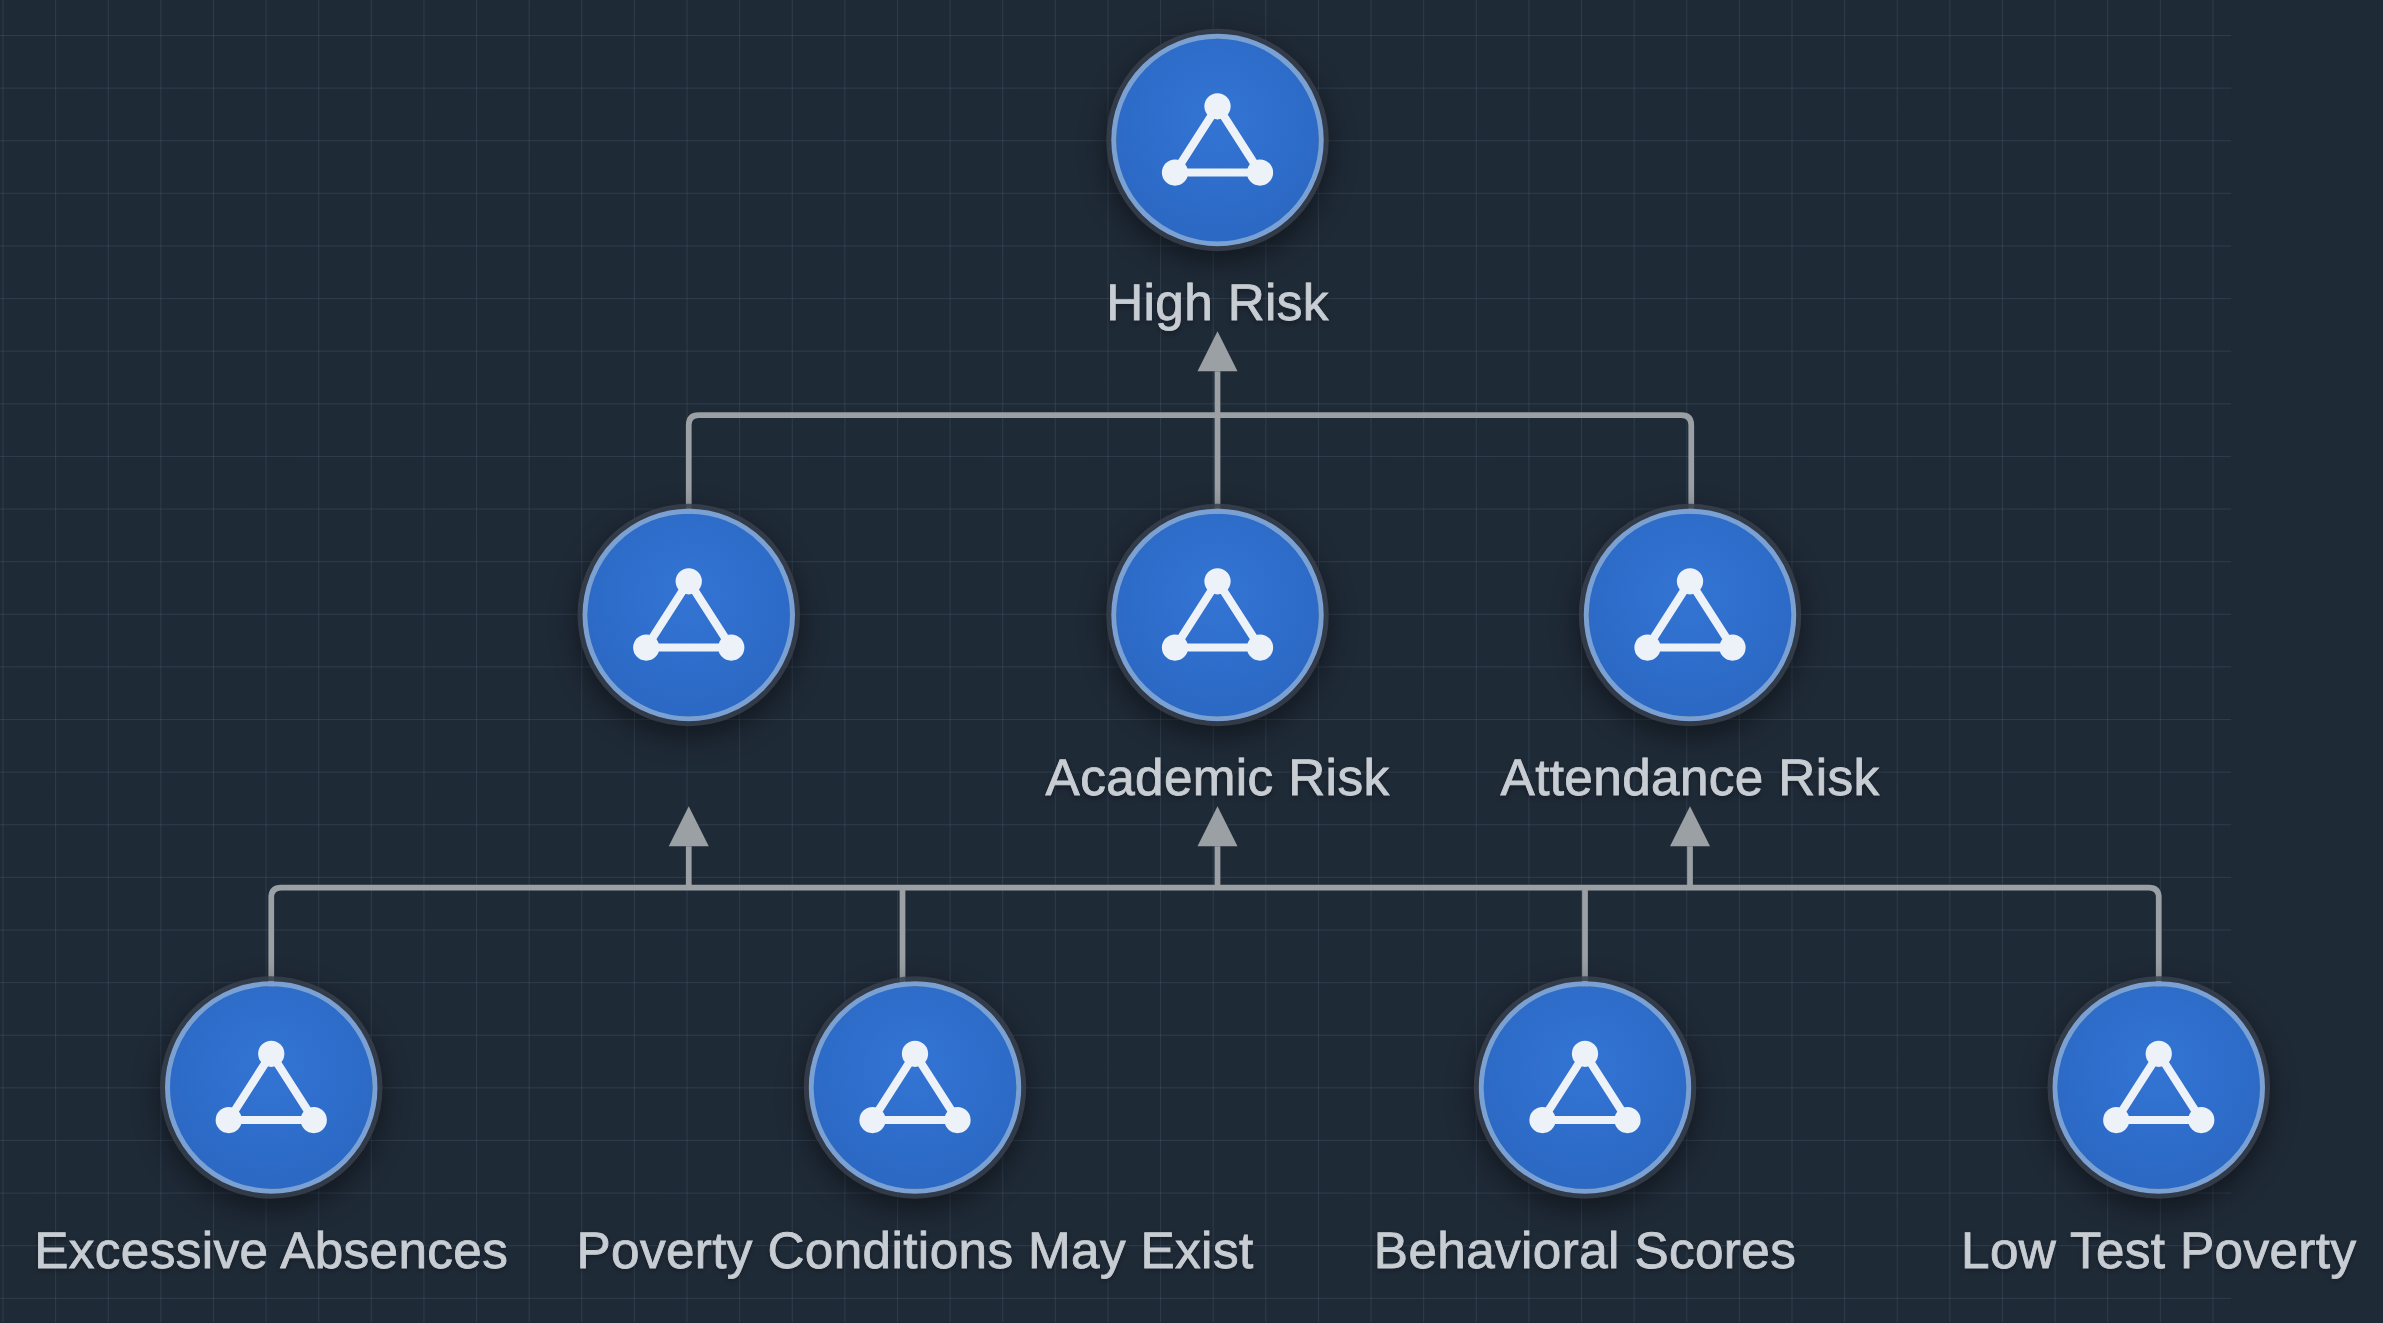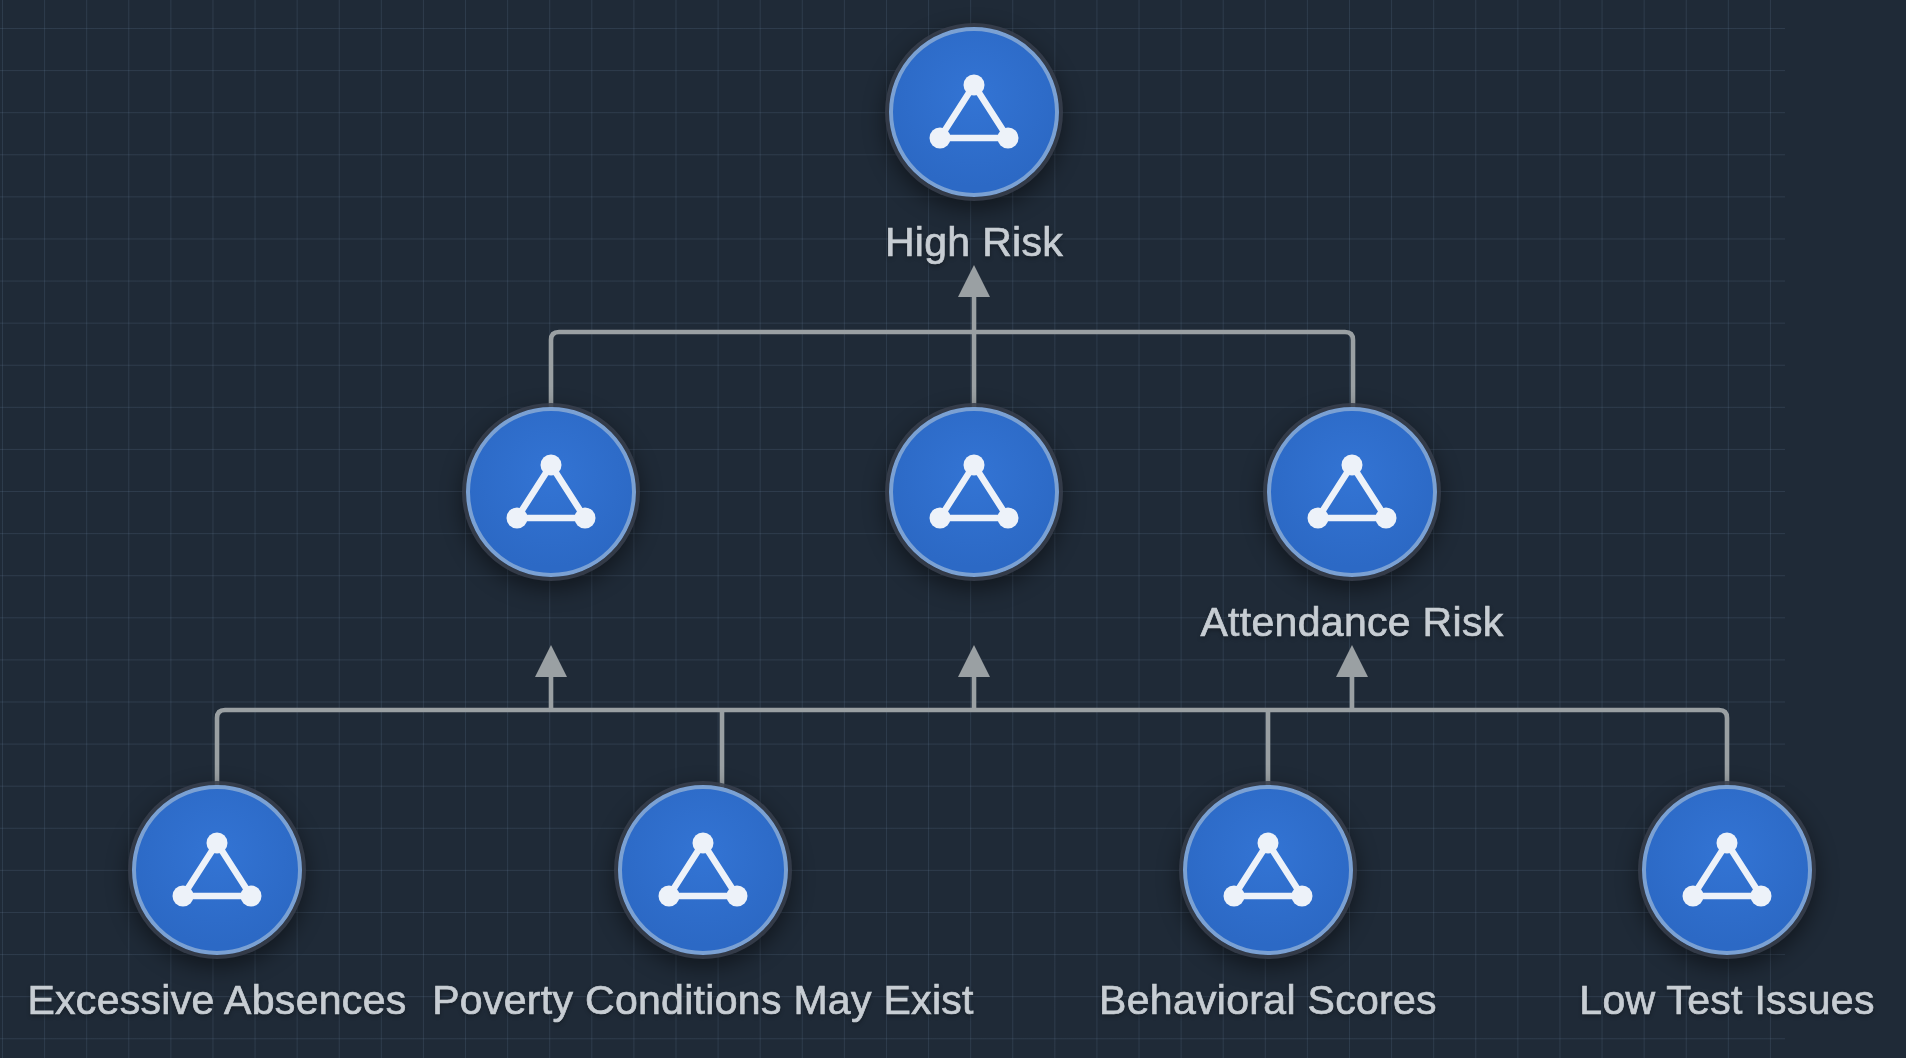--- a/index.html
+++ b/index.html
@@ -117,20 +117,21 @@
 
   <div class="node" style="left:889px;top:407px">
     <div class="circle">
       <svg class="icon" width="104" height="104" viewBox="-52 -52 104 104">
         <path d="M0 -27 L-34 26 L34 26 Z" fill="none" stroke="var(--icon)" stroke-width="6.5" stroke-linejoin="round"></path>
         <circle cx="0" cy="-27" r="10.5" fill="var(--icon)"></circle>
         <circle cx="-34" cy="26" r="10.5" fill="var(--icon)"></circle>
         <circle cx="34" cy="26" r="10.5" fill="var(--icon)"></circle>
       </svg>
     </div>
+    <div class="label">Academic Risk</div>
   </div>
 
   <div class="node" style="left:132px;top:785px">
     <div class="circle">
       <svg class="icon" width="104" height="104" viewBox="-52 -52 104 104">
         <path d="M0 -27 L-34 26 L34 26 Z" fill="none" stroke="var(--icon)" stroke-width="6.5" stroke-linejoin="round"></path>
         <circle cx="0" cy="-27" r="10.5" fill="var(--icon)"></circle>
         <circle cx="-34" cy="26" r="10.5" fill="var(--icon)"></circle>
         <circle cx="34" cy="26" r="10.5" fill="var(--icon)"></circle>
       </svg>
@@ -143,21 +144,21 @@
       <svg class="icon" width="104" height="104" viewBox="-52 -52 104 104">
         <path d="M0 -27 L-34 26 L34 26 Z" fill="none" stroke="var(--icon)" stroke-width="6.5" stroke-linejoin="round"></path>
         <circle cx="0" cy="-27" r="10.5" fill="var(--icon)"></circle>
         <circle cx="-34" cy="26" r="10.5" fill="var(--icon)"></circle>
         <circle cx="34" cy="26" r="10.5" fill="var(--icon)"></circle>
       </svg>
     </div>
     <div class="label">Attendance Risk</div>
   </div>
 
-  <div class="node" style="left:618px;top:785px">
+  <div class="node" style="left:647px;top:785px">
     <div class="circle">
       <svg class="icon" width="104" height="104" viewBox="-52 -52 104 104">
         <path d="M0 -27 L-34 26 L34 26 Z" fill="none" stroke="var(--icon)" stroke-width="6.5" stroke-linejoin="round"></path>
         <circle cx="0" cy="-27" r="10.5" fill="var(--icon)"></circle>
         <circle cx="-34" cy="26" r="10.5" fill="var(--icon)"></circle>
         <circle cx="34" cy="26" r="10.5" fill="var(--icon)"></circle>
       </svg>
     </div>
     <div class="label">Poverty Conditions May Exist</div>
   </div>
@@ -176,16 +177,16 @@
 
   <div class="node" style="left:1642px;top:785px">
     <div class="circle">
       <svg class="icon" width="104" height="104" viewBox="-52 -52 104 104">
         <path d="M0 -27 L-34 26 L34 26 Z" fill="none" stroke="var(--icon)" stroke-width="6.5" stroke-linejoin="round"></path>
         <circle cx="0" cy="-27" r="10.5" fill="var(--icon)"></circle>
         <circle cx="-34" cy="26" r="10.5" fill="var(--icon)"></circle>
         <circle cx="34" cy="26" r="10.5" fill="var(--icon)"></circle>
       </svg>
     </div>
-    <div class="label">Low Test Issues</div>
+    <div class="label">Low Test Poverty</div>
   </div>
 
 </div>
 
 </body></html>

